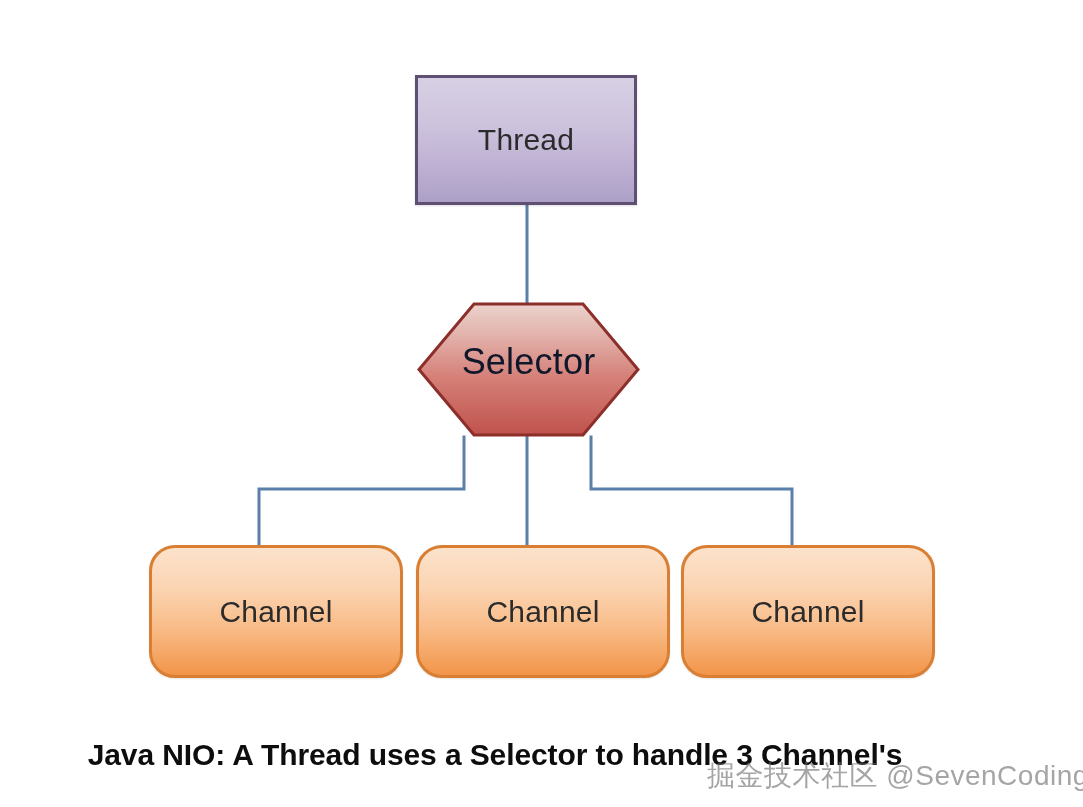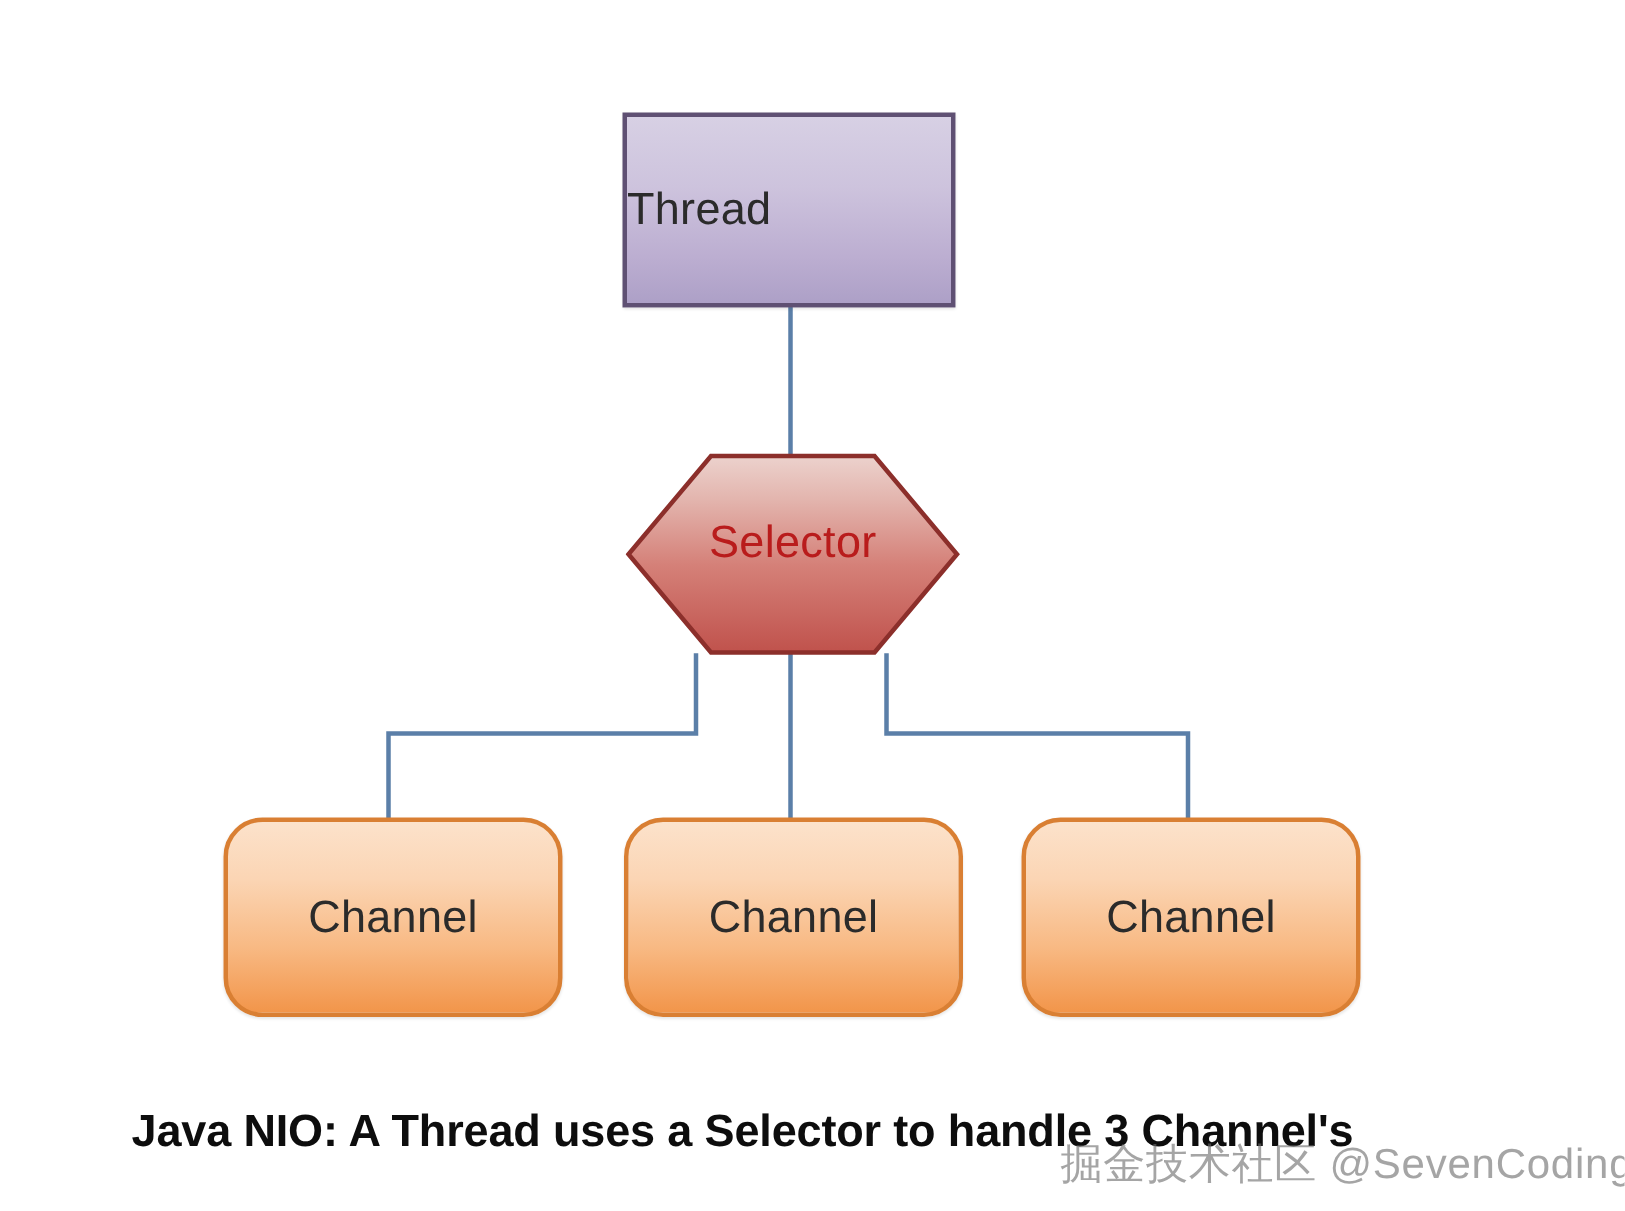--- a/index.html
+++ b/index.html
@@ -37,21 +37,21 @@
     position: absolute;
     left: 415px;
     top: 75px;
     width: 222px;
     height: 130px;
     box-sizing: border-box;
     border: 3px solid #5f5073;
     background: linear-gradient(to bottom, #d7d0e4 0%, #cdc3dd 38%, #bcaed1 75%, #ada0c7 100%);
     display: flex;
     align-items: center;
-    justify-content: flex-start;
+    justify-content: center;
     box-shadow: 0 1px 2px rgba(0,0,0,0.12);
   }
   .node-thread .node-label {
     font-size: 30px;
     color: #2b2b2b;
     letter-spacing: 0.2px;
   }
 
   
   .node-selector {
@@ -70,30 +70,30 @@
   }
   .node-selector .node-label {
     position: absolute;
     left: 0;
     top: 0;
     width: 223px;
     height: 119px;
     display: flex;
     align-items: center;
     justify-content: center;
-    font-size: 30px;
-    color: #b91c1c;
+    font-size: 36px;
+    color: #0f172a;
     letter-spacing: 0.2px;
   }
 
   
   .node-channel {
     position: absolute;
     top: 545px;
-    width: 226px;
+    width: 254px;
     height: 133px;
     box-sizing: border-box;
     border: 3px solid #d97f33;
     border-radius: 26px;
     background: linear-gradient(to bottom, #fce2cb 0%, #fbd5b4 30%, #f8b983 66%, #f2954a 100%);
     display: flex;
     align-items: center;
     justify-content: center;
     box-shadow: 0 1px 2px rgba(0,0,0,0.10);
   }

